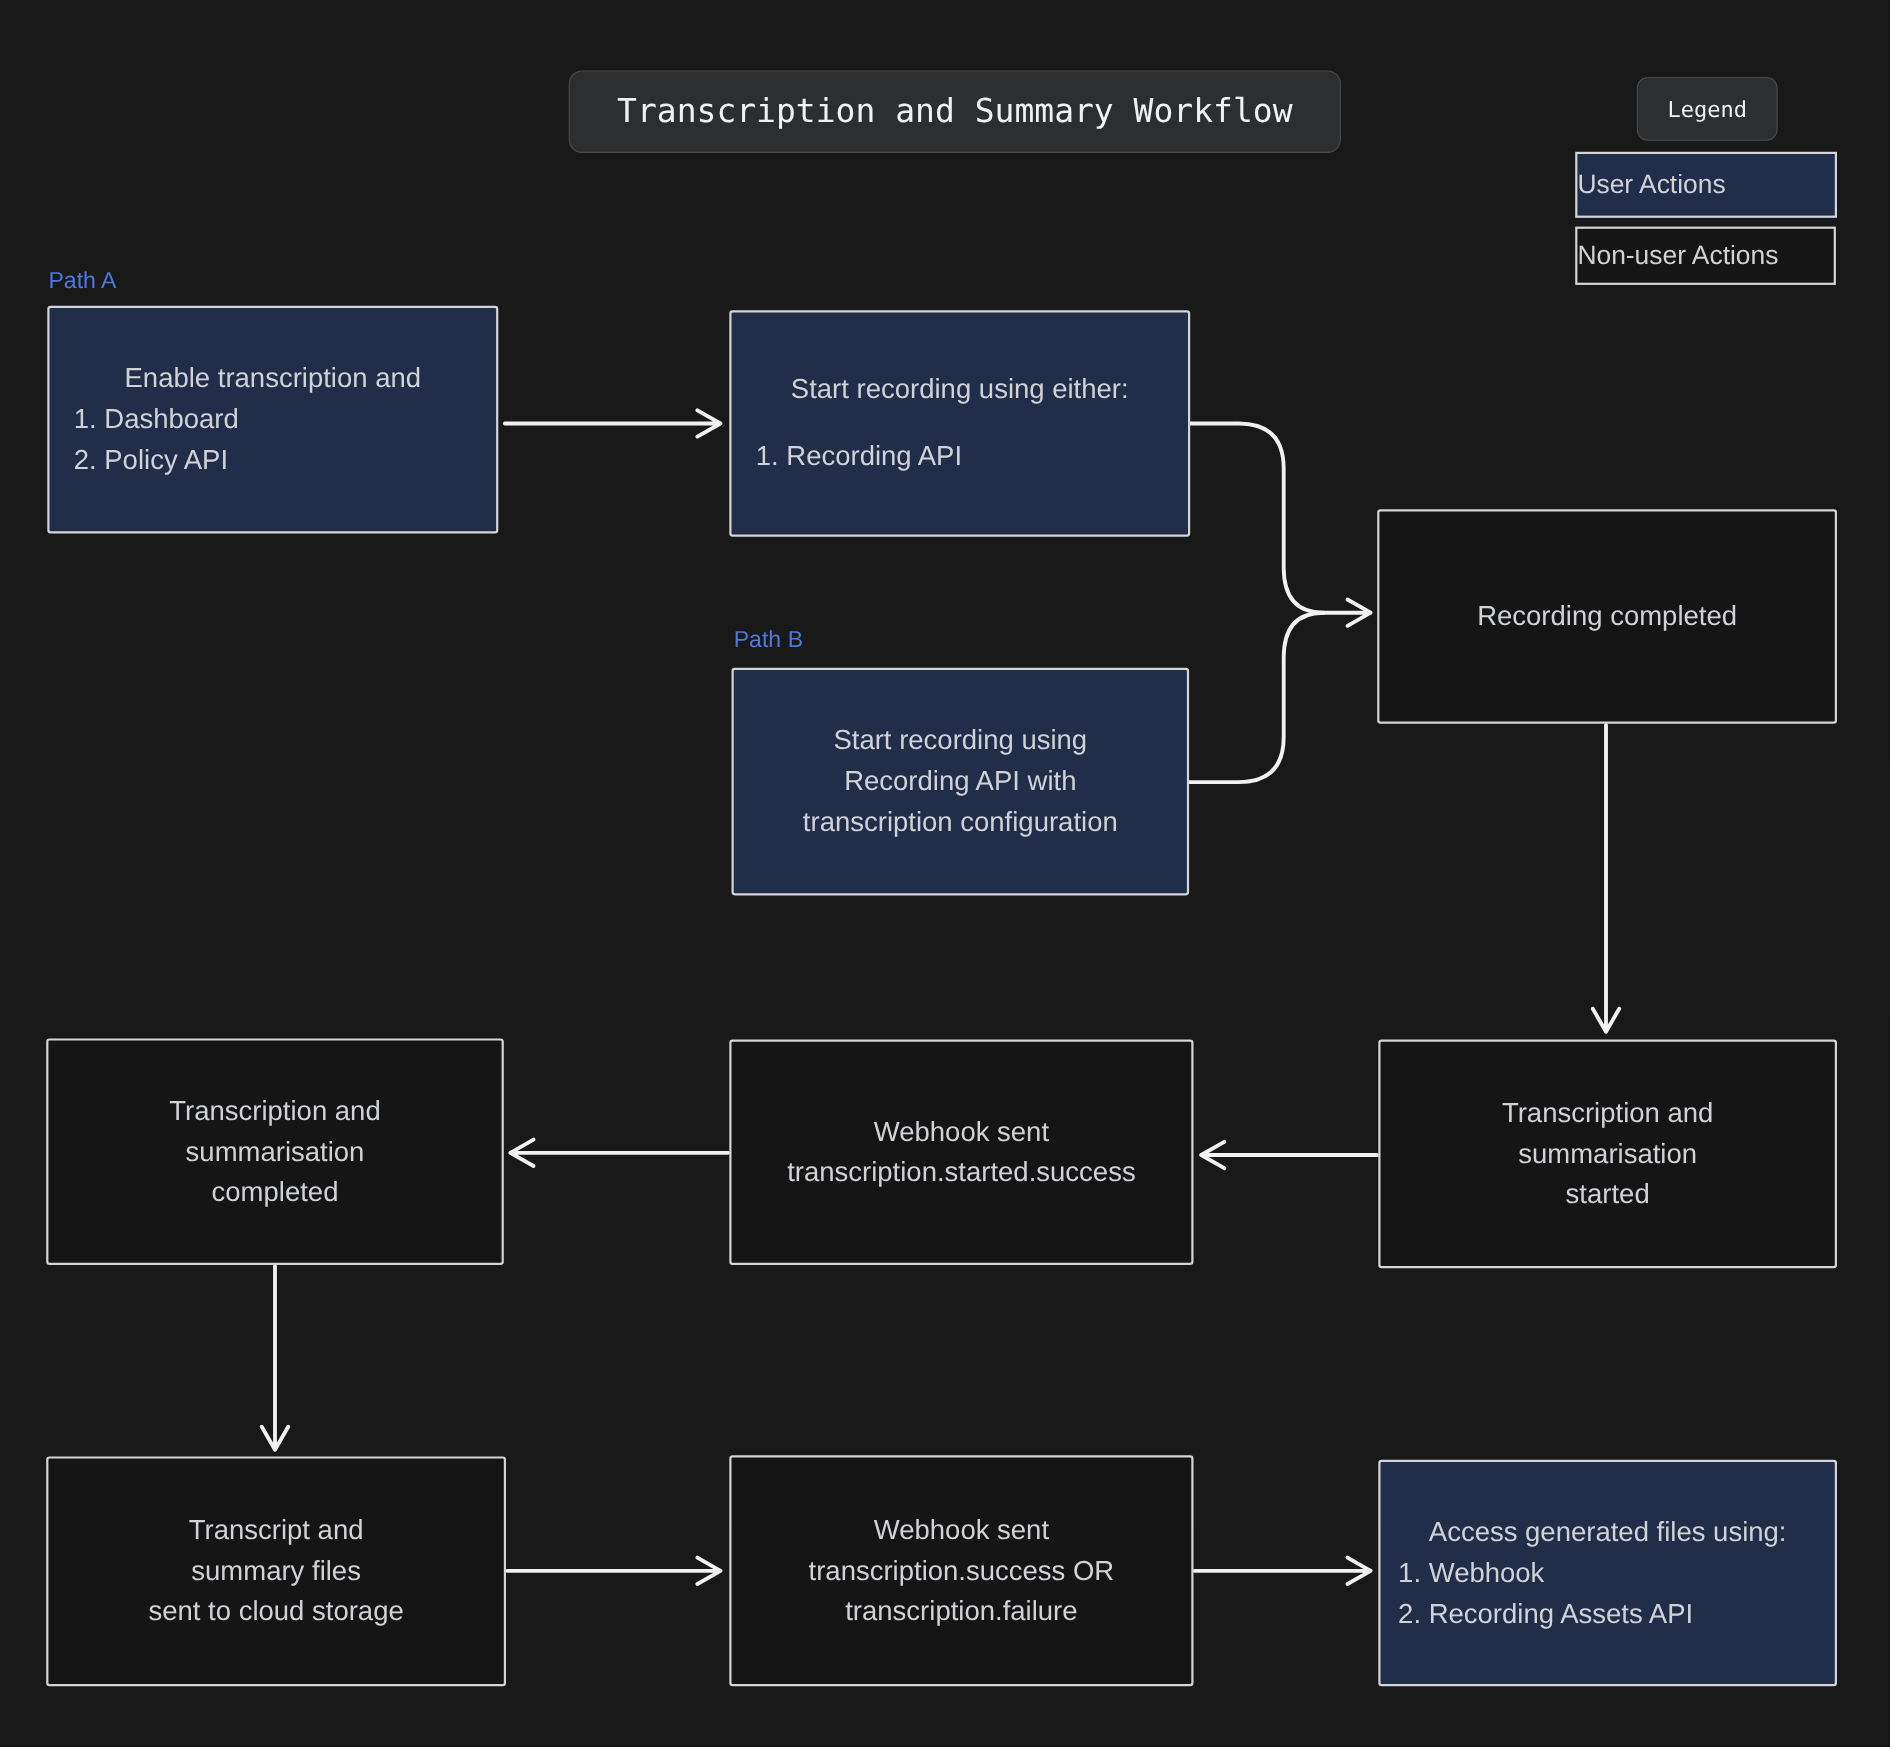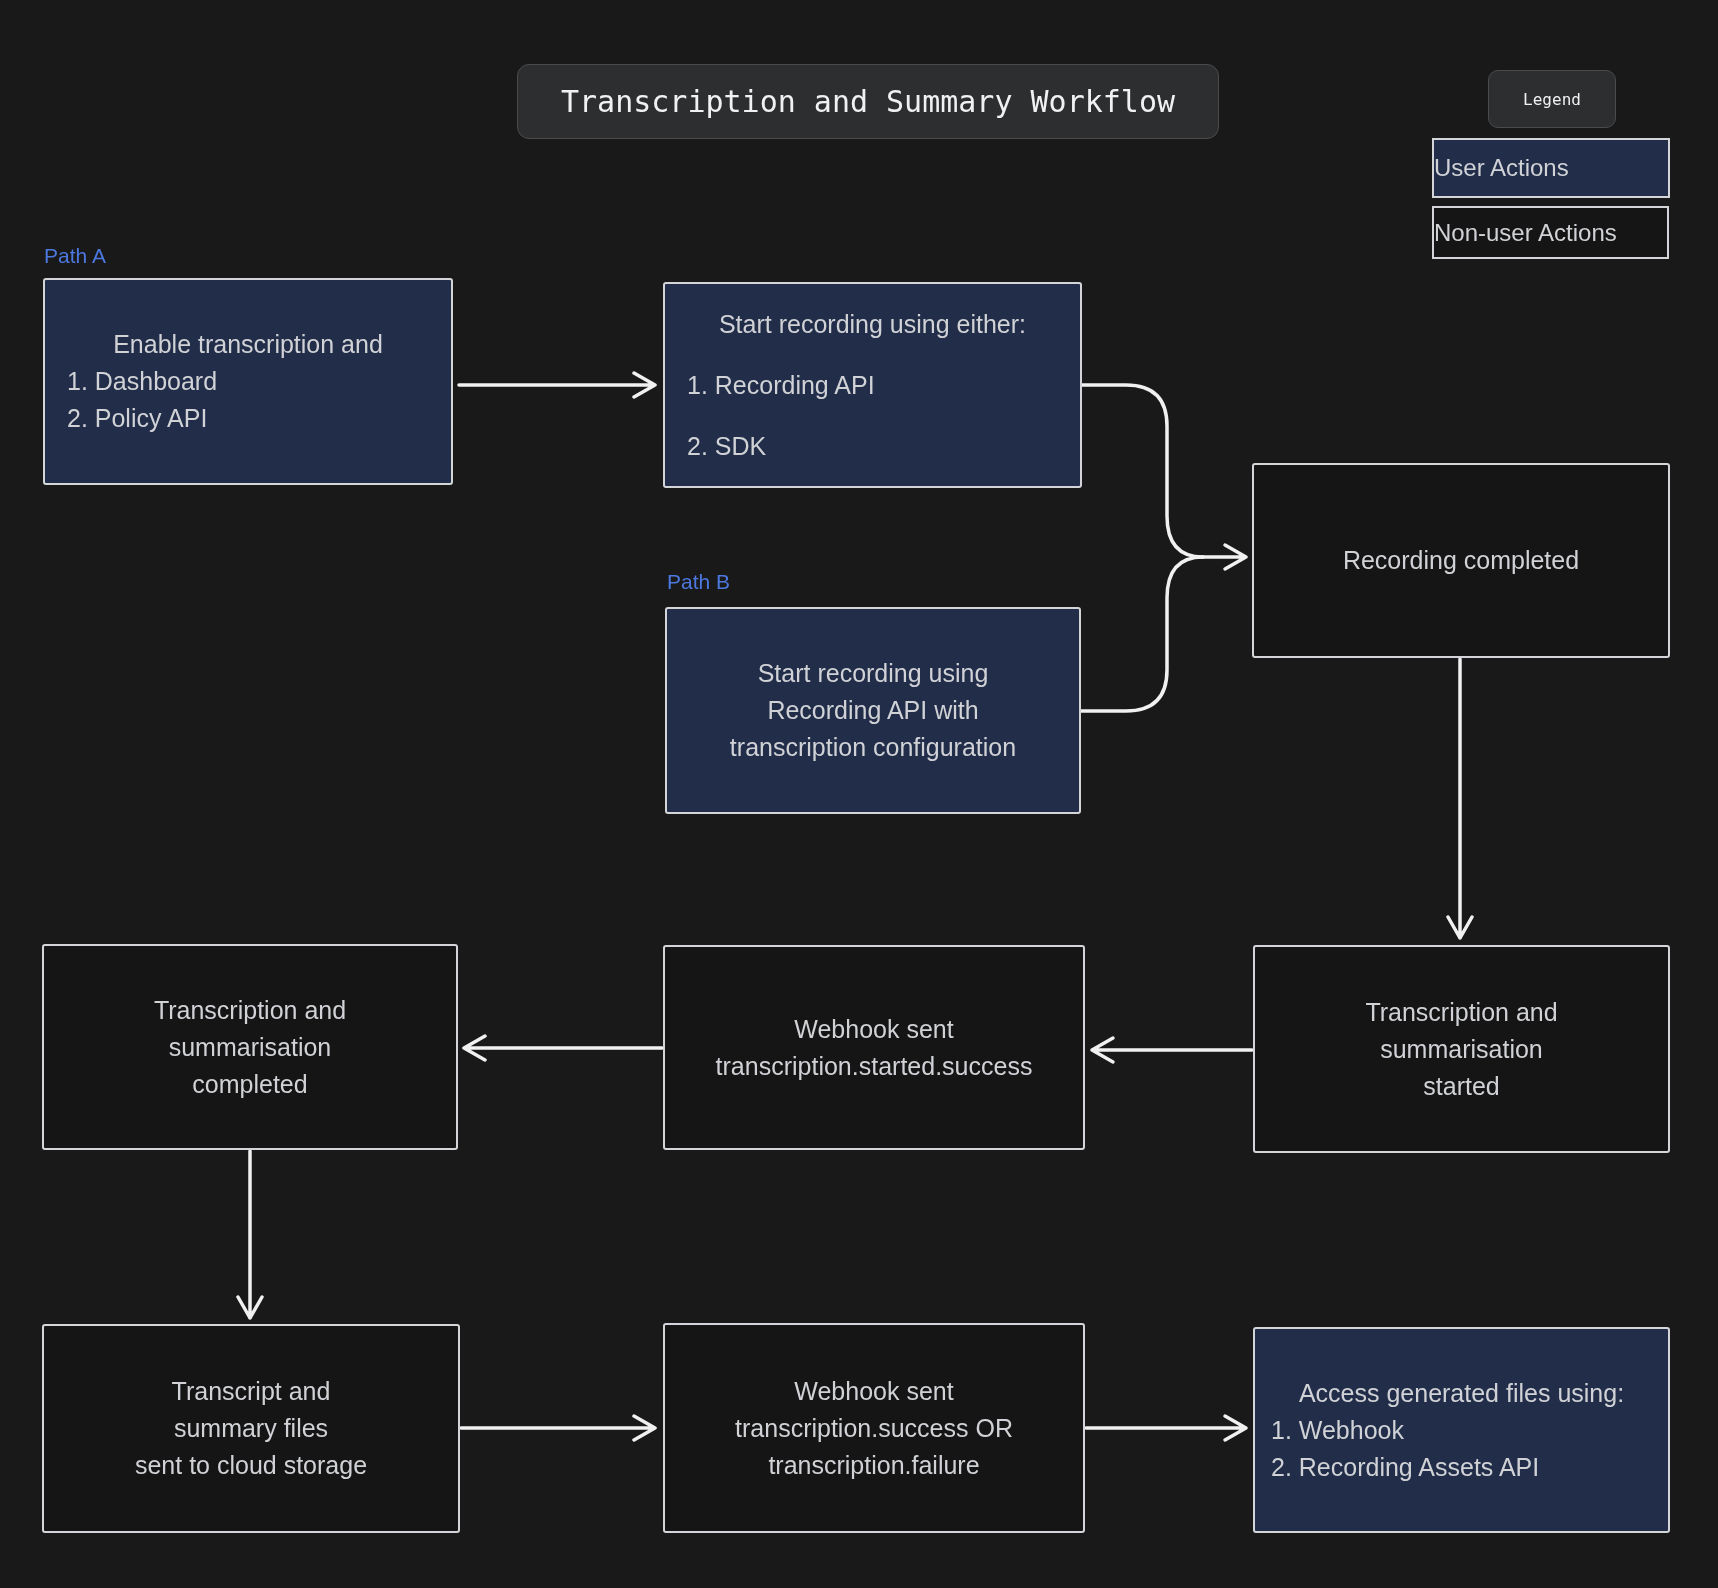--- a/index.html
+++ b/index.html
@@ -26,21 +26,21 @@
   .node .intro{text-align:center;}
   .node .item{text-align:left;padding-left:22px;}
   .pill{
     position:absolute;z-index:2;
     background:#2d2e2f;border:1.5px solid #4a4b4d;border-radius:12px;
     display:flex;align-items:center;justify-content:center;
     color:#f0f1f2;
     font-family:"DejaVu Sans Mono", monospace;
   }
   .title-pill{left:517px;top:64px;width:700px;height:73px;font-size:30px;}
-  .legend-pill{left:1488px;top:70px;width:126px;height:56px;font-size:16px;border-radius:10px;}
+  .legend-pill{left:1488px;top:70px;width:126px;height:56px;font-size:20px;border-radius:10px;}
   .path-label{
     position:absolute;z-index:2;
     color:var(--path-label,#4c78e0);
     font-size:21px;font-weight:400;
   }
   
   .n-enable{left:43px;top:278px;width:410px;height:207px;}
   .n-start-either{left:663px;top:282px;width:419px;height:206px;gap:24px;}
   .n-start-config{left:665px;top:607px;width:416px;height:207px;}
   .n-rec-completed{left:1252px;top:463px;width:418px;height:195px;}
@@ -102,21 +102,20 @@
 
   <div class="node user n-enable">
     <div class="intro">Enable transcription and</div>
     <div class="item">1. Dashboard</div>
     <div class="item">2. Policy API</div>
   </div>
 
   <div class="node user n-start-either">
     <div class="intro">Start recording using either:</div>
     <div class="item">1. Recording API</div>
-    <div class="item">2. SDK</div>
   </div>
 
   <div class="node user n-start-config">
     <div class="ln">Start recording using</div>
     <div class="ln">Recording API with</div>
     <div class="ln">transcription configuration</div>
   </div>
 
   <div class="node plain n-rec-completed">
     <div class="ln">Recording completed</div>

